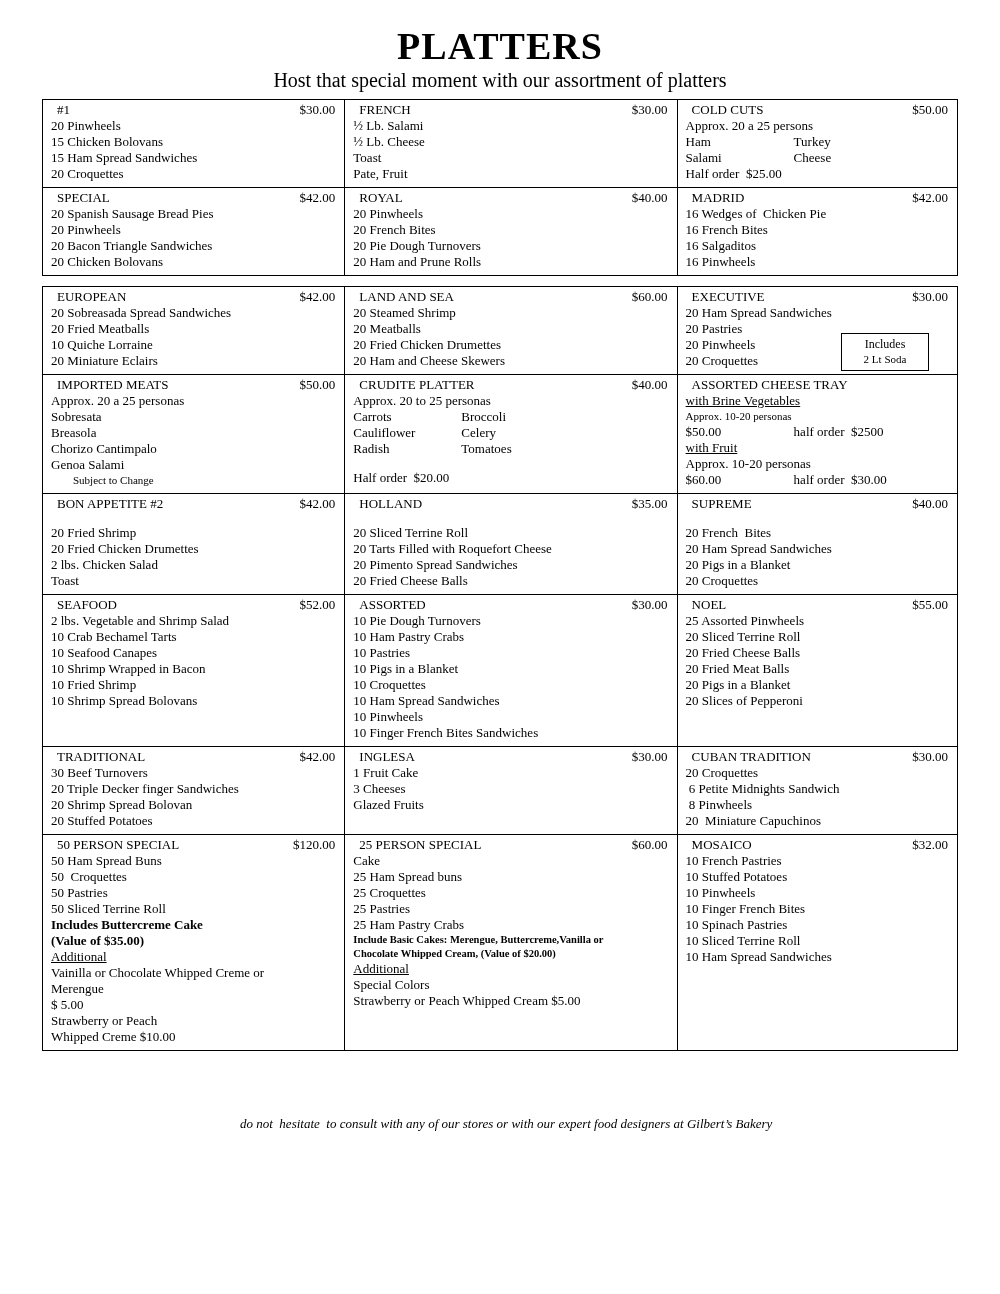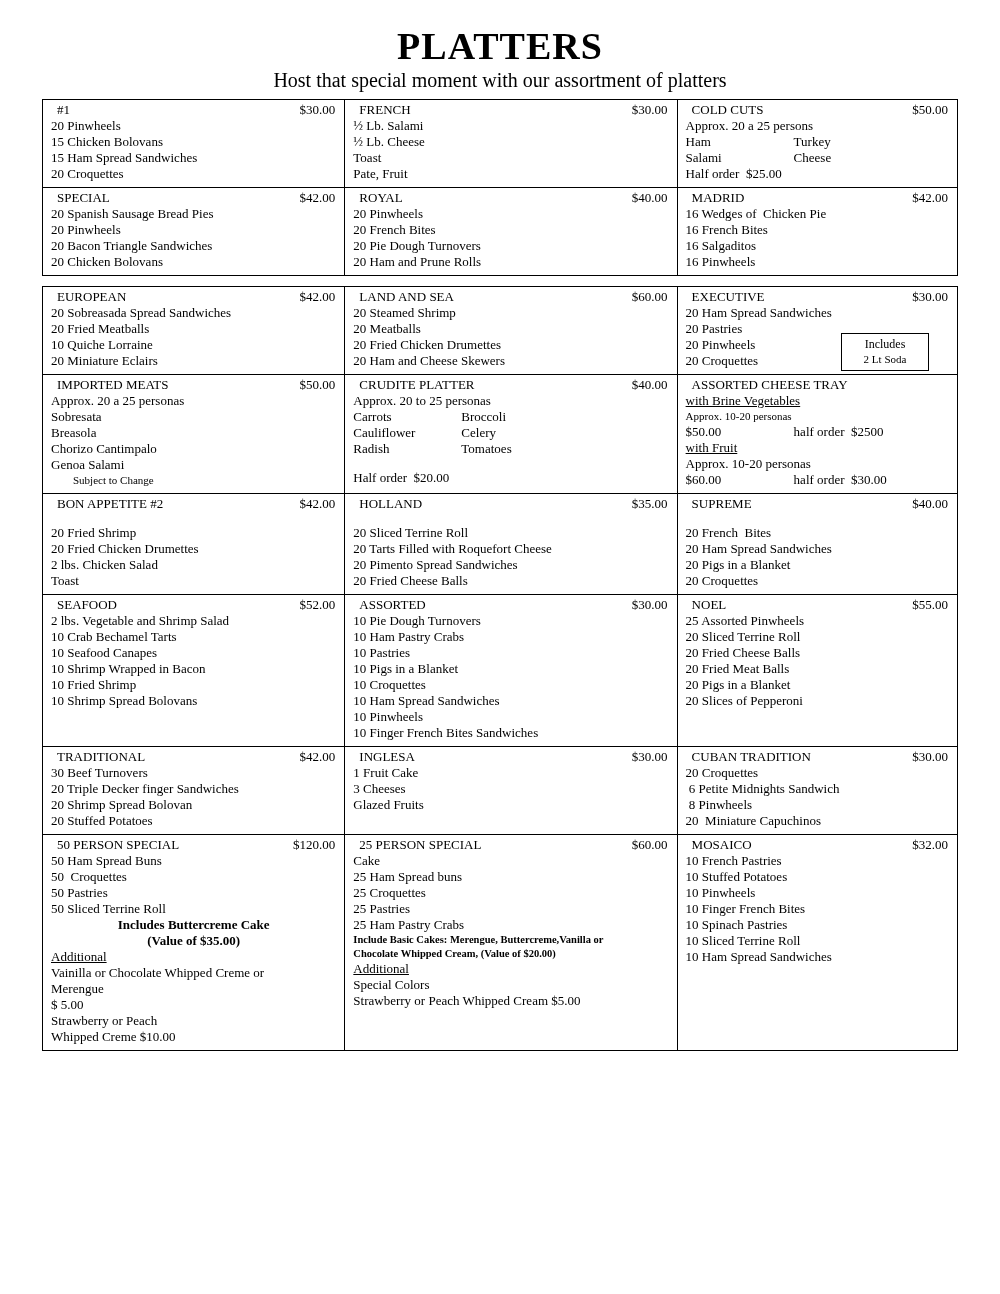--- a/index.html
+++ b/index.html
@@ -15,21 +15,21 @@
   .tblock { border:1px solid #000; }
   .tblock + .tblock { margin-top:10px; }
   .trow { display:grid; grid-template-columns:302fr 333fr 281fr; }
   .trow + .trow > .cell { border-top:1px solid #000; }
   .cell { border-left:1px solid #000; padding:2px 8px 5px 8px; position:relative; font-size:13px; line-height:16px; background:#fff; }
   .cell:first-child { border-left:none; }
   .chead { display:flex; justify-content:space-between; }
   .pname { padding-left:6px; white-space:pre-wrap; }
   .pprice { padding-right:1px; }
   .item { white-space:pre-wrap; min-height:13px; }
-  .item.b   { font-weight:bold;text-align:center; }
+  .item.b   { font-weight:bold; }
   .item.u   { text-decoration:underline; }
   .item.sm  { font-size:11px; line-height:15px; }
   .item.smb { font-size:10.5px; font-weight:bold; line-height:14px; }
   .item.ind { font-size:11px; line-height:15px; padding-left:22px; }
   .item.blank { height:13px; }
   .twocol .col1 { display:inline-block; width:108px; }
   .notebox {
     position:absolute; right:28px; top:36px; width:88px;
     border:1px solid #000; text-align:center; padding:3px 2px;
     font-size:12px; line-height:15px; background:#fff;margin-top:10px;
@@ -339,13 +339,14 @@
           <div class="item">10 Finger French Bites</div>
           <div class="item">10 Spinach Pastries</div>
           <div class="item">10 Sliced Terrine Roll</div>
           <div class="item">10 Ham Spread Sandwiches</div>
         </div>
       </div>
     </div>
   </div>
 
 <div class="footer-note">
+  <div>do not  hesitate  to consult with any of our stores or with our expert food designers at Gilbert’s Bakery</div>
 </div>
 
 </body></html>

